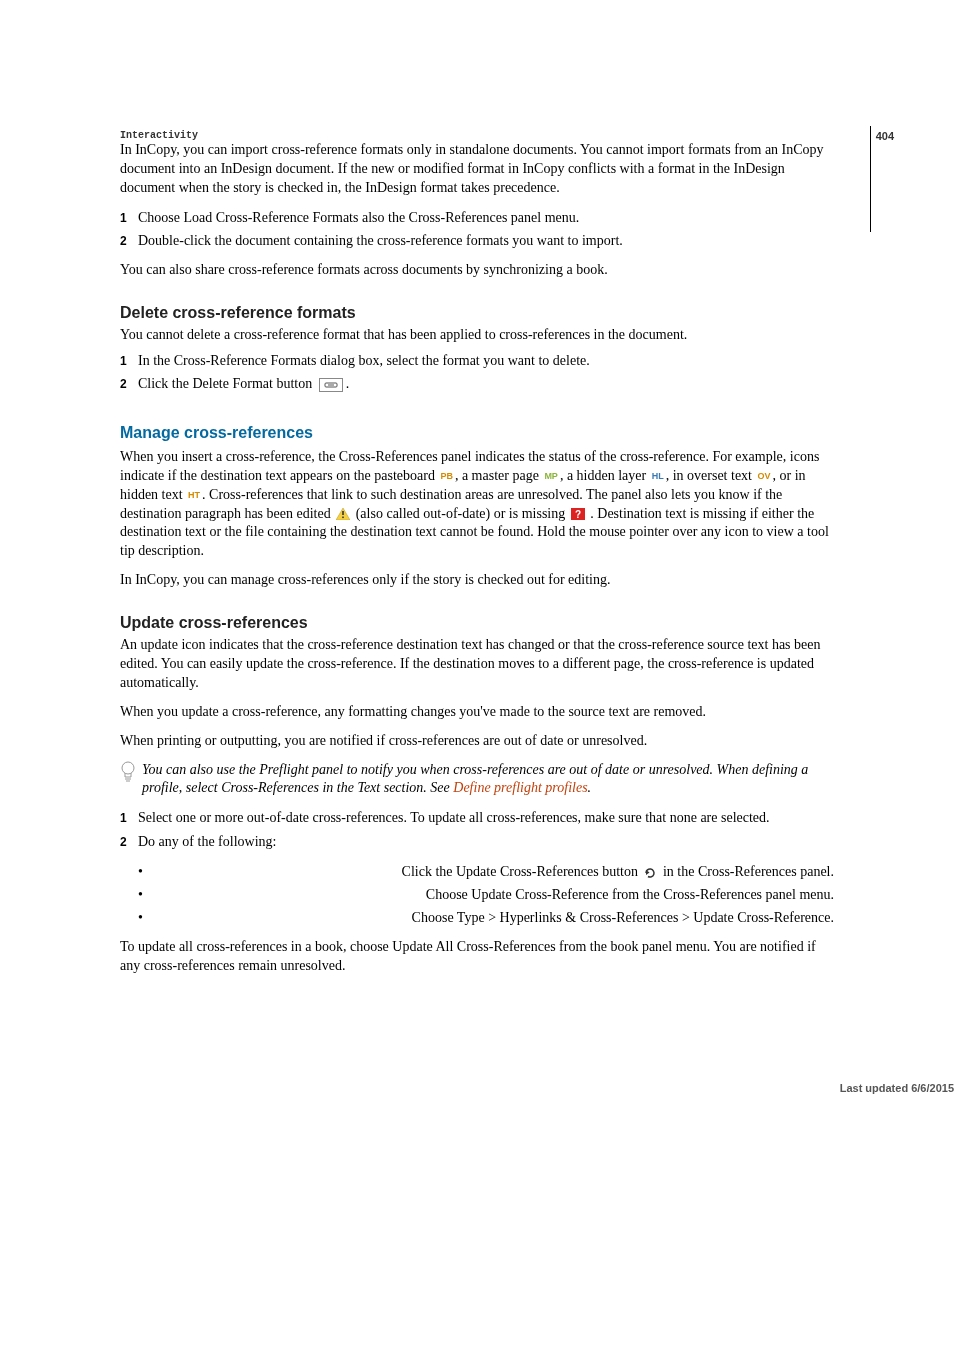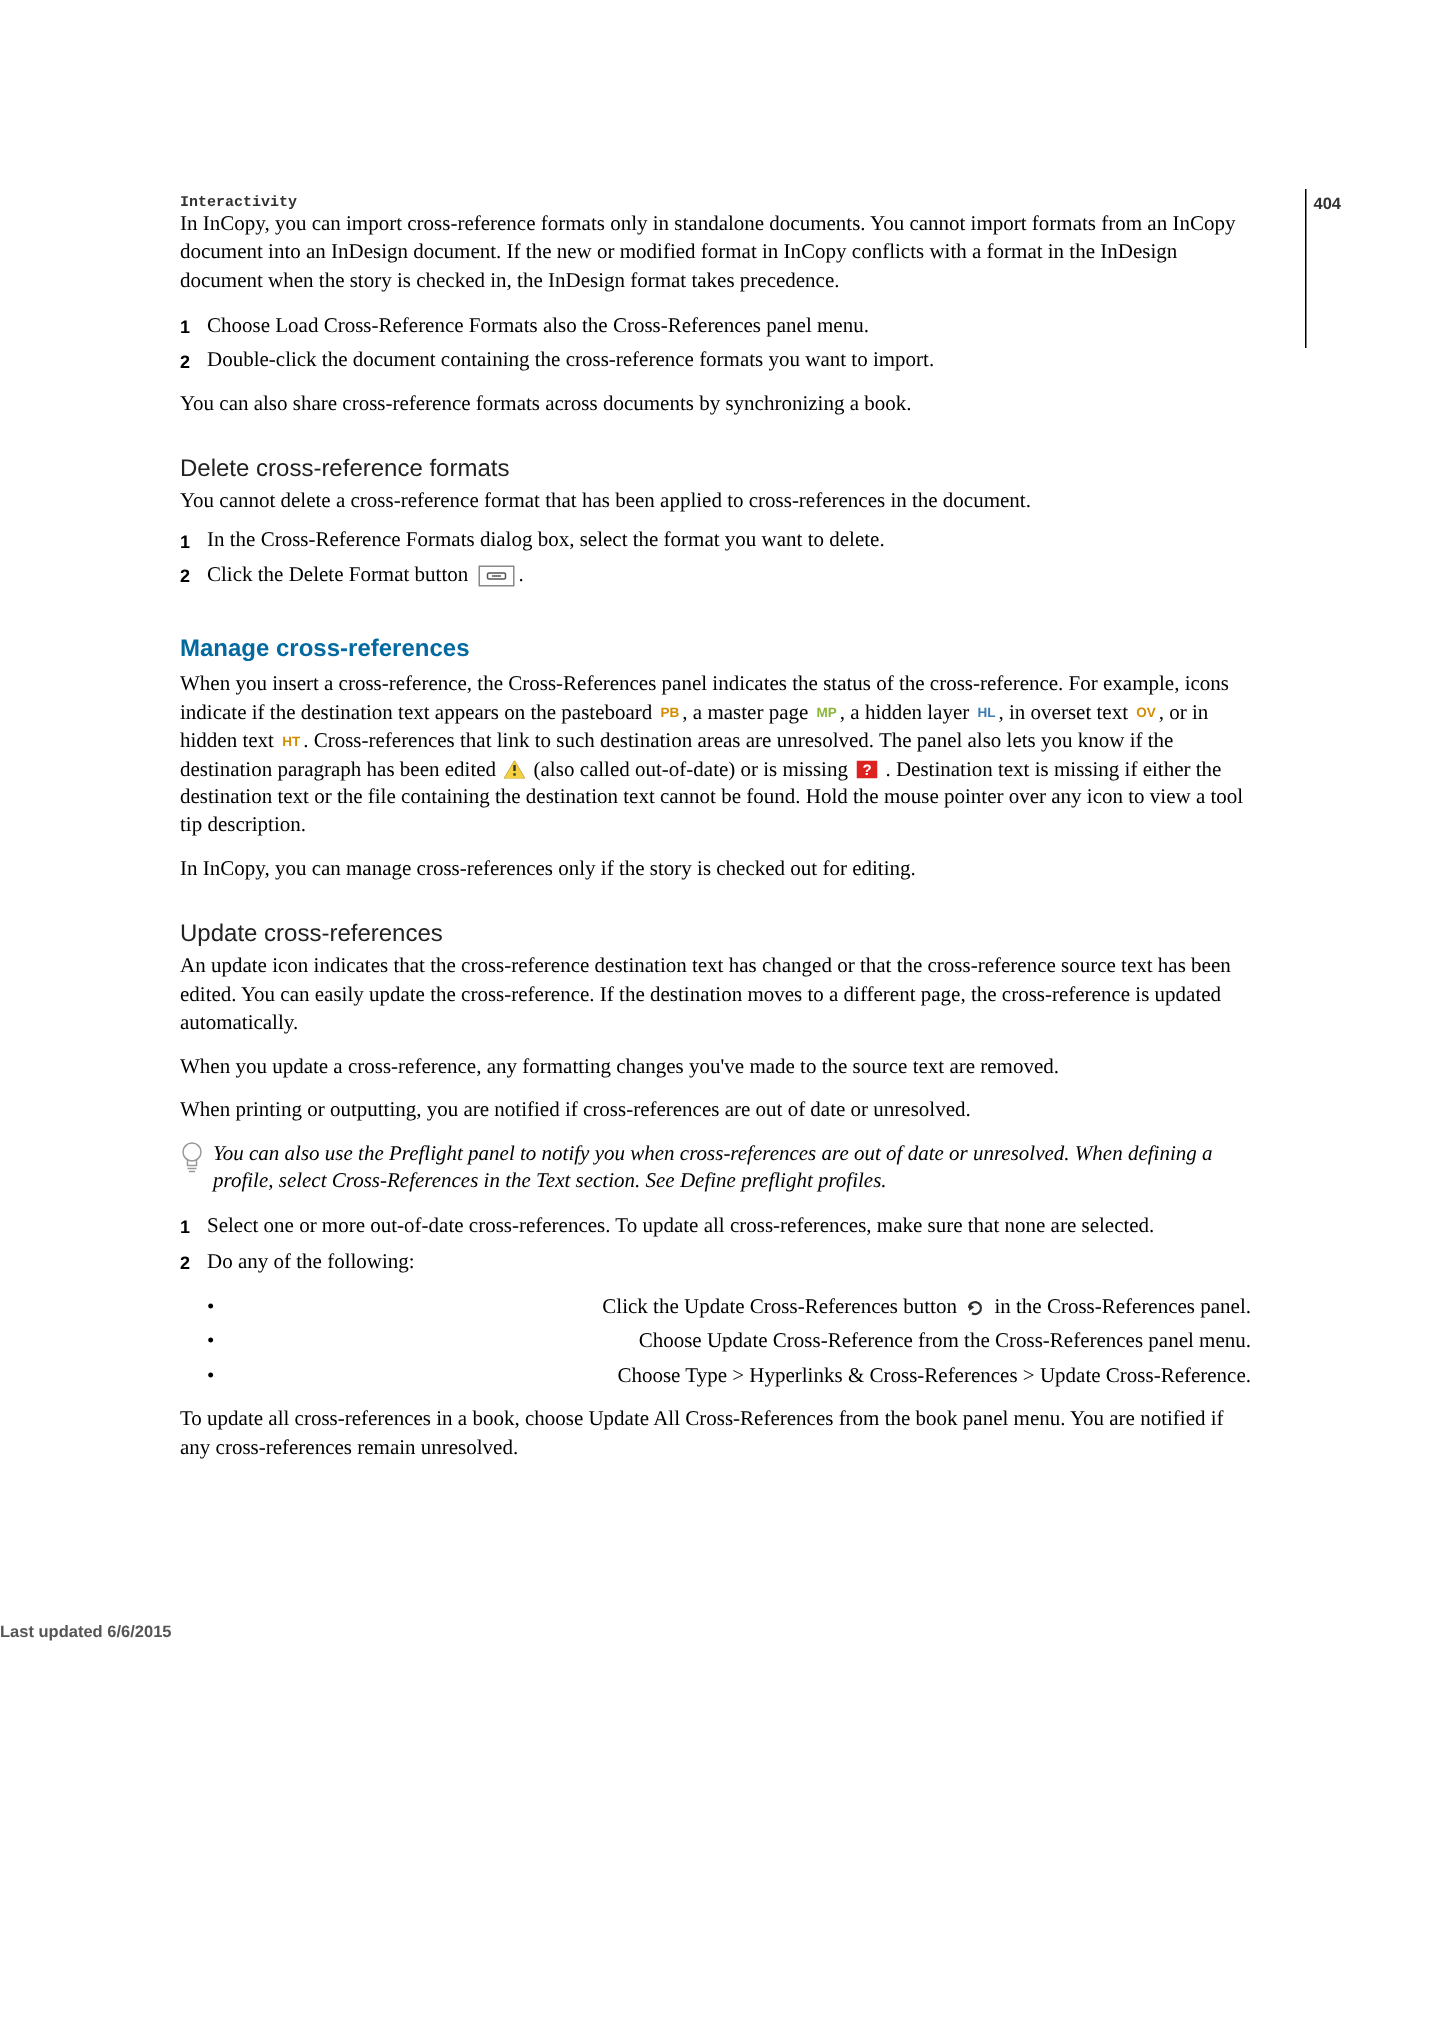--- a/index.html
+++ b/index.html
@@ -63,21 +63,21 @@
     font-size: 12px;
     width: 18px;
     flex-shrink: 0;
     padding-top: 2px;
   }
   ol.steps > li .txt {
     flex: 1;
   }
   h3.sub {
     font-family: "Myriad Pro", "Helvetica Neue", Arial, sans-serif;
-    font-weight: 400;
+    font-weight: 700;
     font-size: 16px;
     margin: 24px 0 4px 0;
     color: #222;
   }
   h2.topic {
     font-family: "Myriad Pro", "Helvetica Neue", Arial, sans-serif;
     font-weight: 700;
     font-size: 16px;
     margin: 30px 0 6px 0;
     color: #0369a1;
@@ -105,21 +105,21 @@
   .tip .bulb {
     width: 22px;
     flex-shrink: 0;
   }
   .tip .tip-text {
     font-style: italic;
     font-size: 14px;
     line-height: 1.35;
   }
   a.link {
-    color: #000000;
+    color: #c2410c;
     text-decoration: none;
   }
   ul.bullets {
     list-style: none;
     padding: 0;
     margin: 4px 0 10px 18px;
   }
   ul.bullets > li {
     font-size: 14px;
     line-height: 1.5;
@@ -132,21 +132,21 @@
     content: "•";
     position: absolute;
     left: 0;
     top: 0;
   }
   .footer {
     position: absolute;
     bottom: 56px;
     left: 0;
     right: 0;
-    text-align: left;
+    text-align: right;
     font-family: "Myriad Pro", "Helvetica Neue", Arial, sans-serif;
     font-weight: 700;
     font-size: 11px;
     color: #555;
   }
   .tiny-label {
     font-family: Arial, sans-serif;
     font-size: 9px;
     font-weight: 700;
   }

